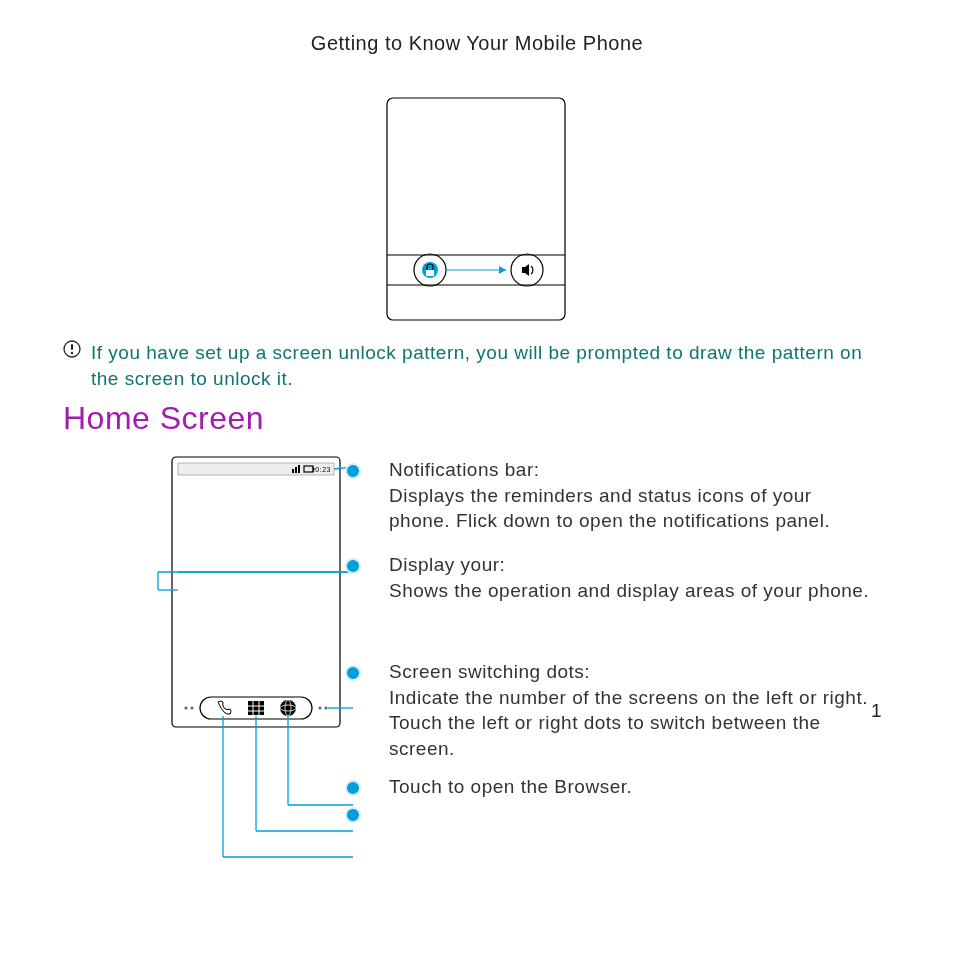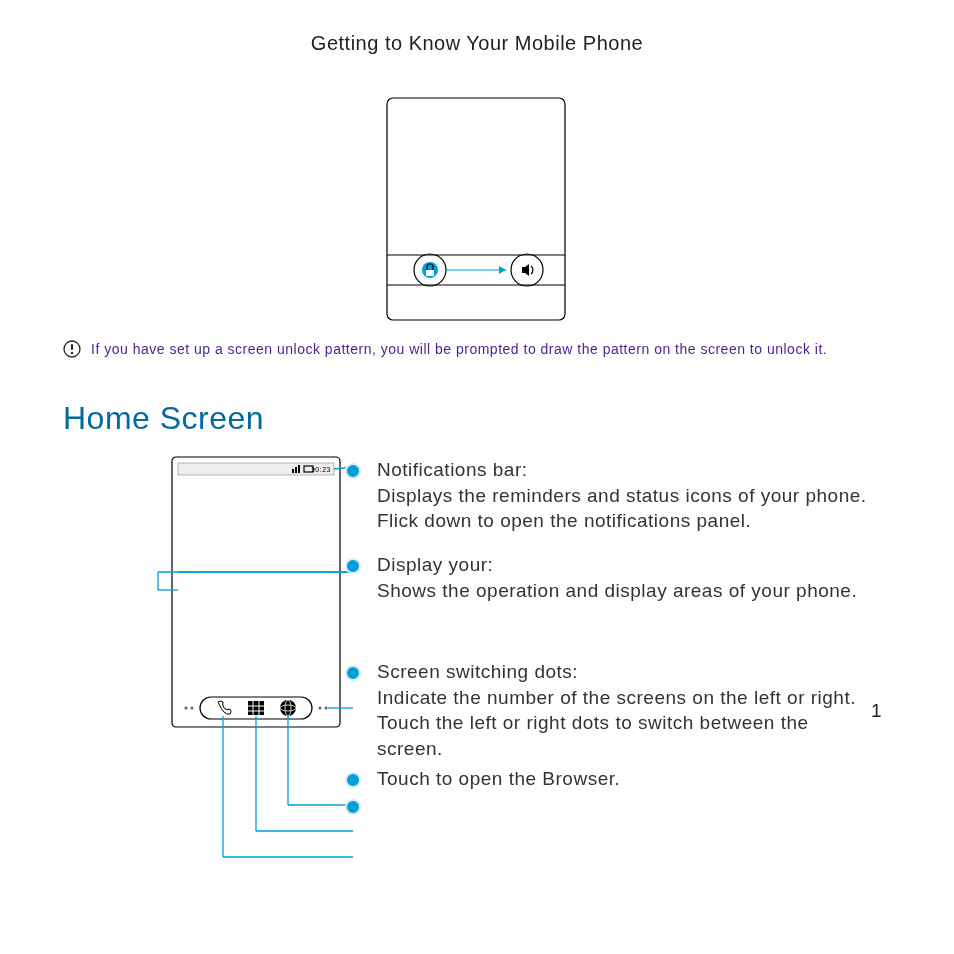--- a/index.html
+++ b/index.html
@@ -30,44 +30,44 @@
   .note-row {
     position: absolute;
     left: 63px; top: 340px;
     width: 830px;
     display: flex;
     align-items: flex-start;
     gap: 10px;
   }
   .note-icon svg { display: block; }
   .note-text {
-    color: #4c1d95;
-    font-size: 14px;
+    color: #0f766e;
+    font-size: 19px;
     line-height: 1.35;
   }
   .section-title {
     position: absolute;
     left: 63px; top: 400px;
     font-size: 32px;
-    color: #0369a1; 
+    color: #a21caf; 
     font-weight: 300;
   }
   .home-diagram {
     position: absolute;
     left: 170px; top: 455px;
   }
   
   .callouts {
     position: absolute;
     left: 345px; top: 457px;
     width: 530px;
   }
   .callout {
     display: flex;
-    gap: 16px;
+    gap: 28px;
     margin-bottom: 8px;
   }
   .bullet {
     flex: 0 0 12px;
     height: 12px;
     margin-top: 6px;
     border-radius: 50%;
     background: #009fda;
     border: 2px solid #d9ecf5;
     box-sizing: content-box;
@@ -206,21 +206,21 @@
     </div>
 
     <div class="callout" style="margin-bottom:56px;">
       <div class="bullet"></div>
       <div class="callout-text">
         <span>Display your:</span><br>
         <span>Shows the operation and display areas of your phone.</span>
       </div>
     </div>
 
-    <div class="callout" style="margin-bottom:4px;">
+    <div class="callout" style="margin-bottom:12px;">
       <div class="bullet"></div>
       <div class="callout-text">
         <span>Screen switching dots:</span><br>
         <span>Indicate the number of the screens on the left or right. Touch the left or right dots to switch between the screen.</span>
       </div>
     </div>
 
     <div class="callout" style="margin-bottom:2px;">
       <div class="bullet"></div>
       <div class="callout-text">Touch to open the Browser.</div>

